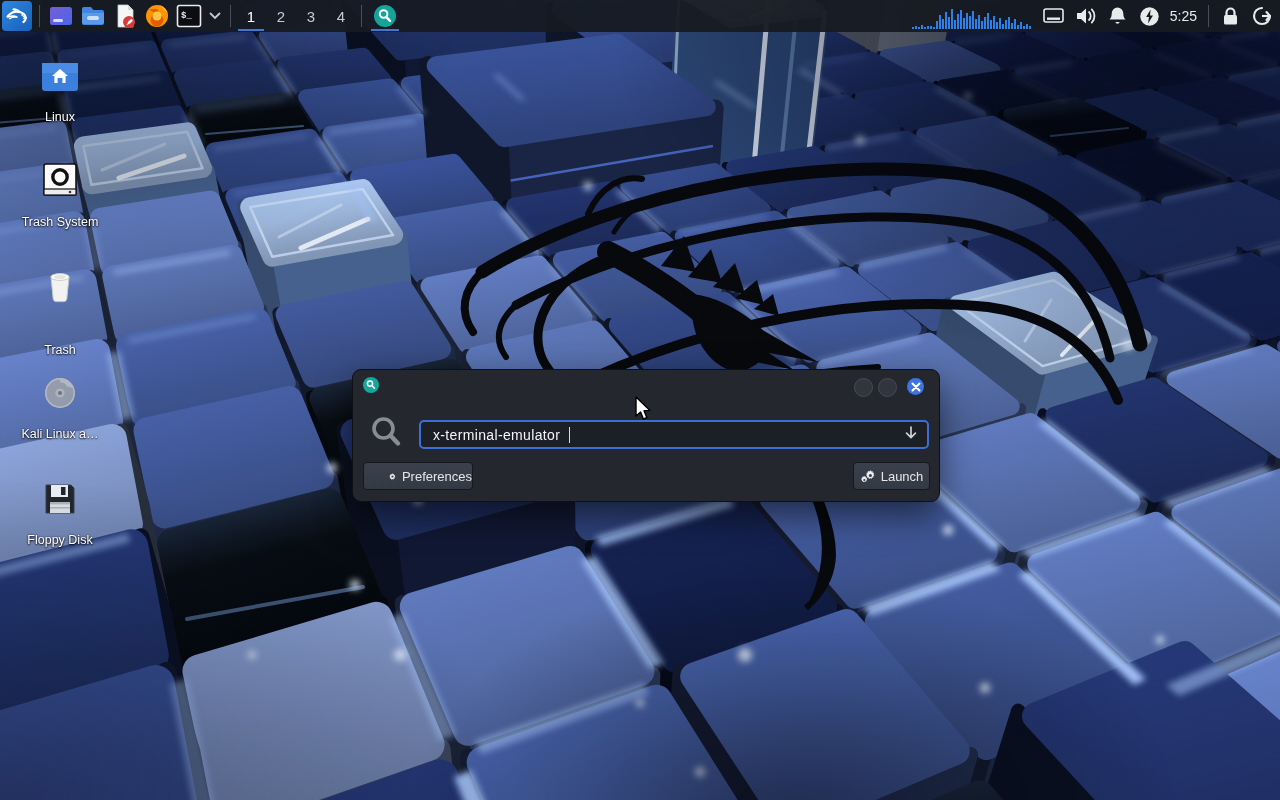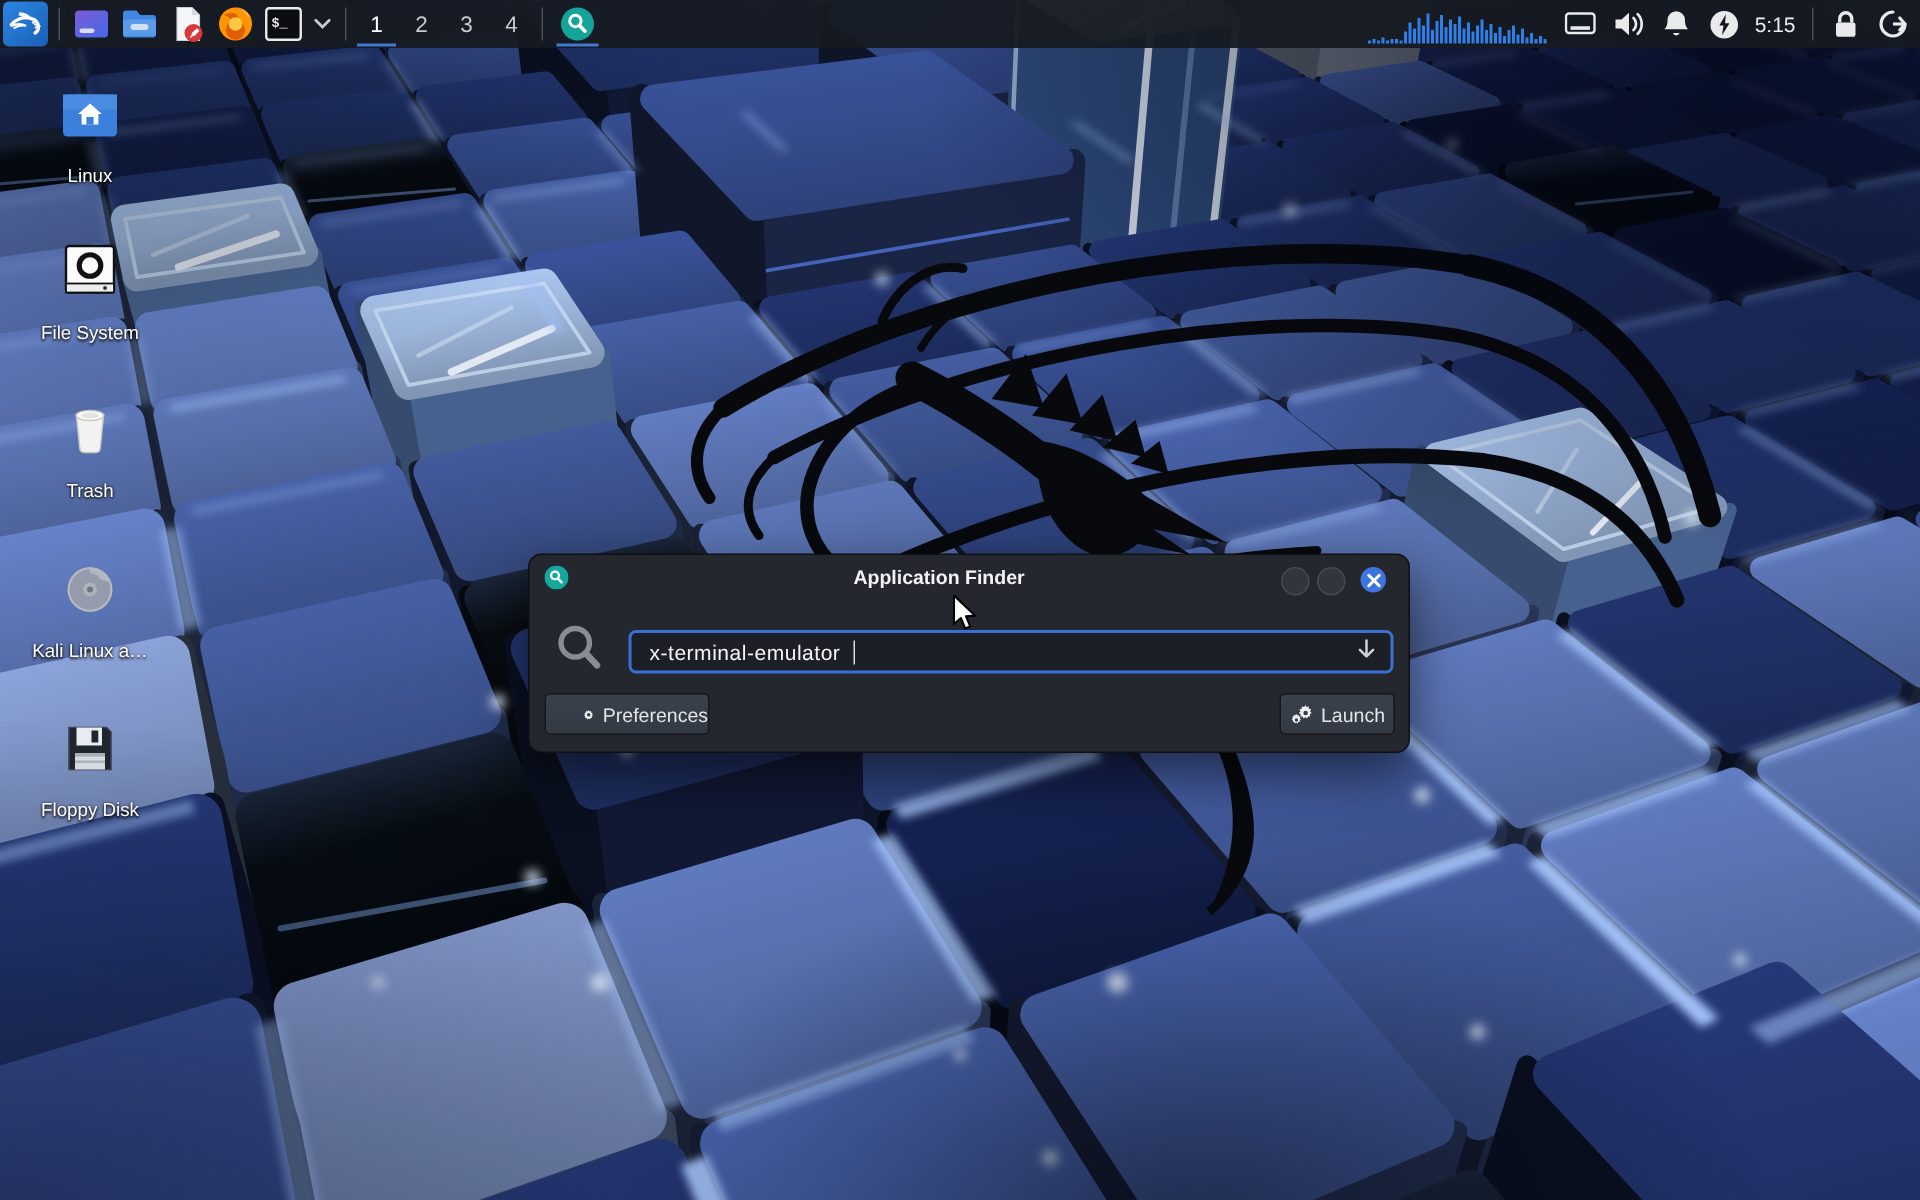--- a/index.html
+++ b/index.html
@@ -2227,23 +2227,23 @@
  </svg>
  <div class="dlabel">Linux</div>
 </div>
 <div class="dicon" style="left:6px;top:160px;">
  <svg width="42" height="42" viewBox="0 0 42 42">
   <rect x="5" y="4" width="32" height="31" rx="2" fill="#fbfbfb" stroke="#111" stroke-width="1.6"></rect>
   <circle cx="21" cy="17" r="7.2" fill="none" stroke="#111" stroke-width="3.4"></circle>
   <rect x="5" y="29" width="32" height="6" fill="#ededed" stroke="#111" stroke-width="1.2"></rect>
   <circle cx="31" cy="32" r="1.3" fill="#333"></circle>
  </svg>
- <div class="dlabel">File System</div>
+ <div class="dlabel">Trash System</div>
 </div>
-<div class="dicon" style="left:6px;top:265px;">
+<div class="dicon" style="left:6px;top:265px;gap:23px;">
  <svg width="42" height="42" viewBox="0 0 42 42">
   <path d="M12 12 h18 l-2.2 22 a3 3 0 0 1 -3 2.6 h-7.6 a3 3 0 0 1 -3-2.6 z" fill="#f2f2f0" stroke="#c9c9c4" stroke-width="1"></path>
   <ellipse cx="21" cy="12" rx="9.2" ry="3.4" fill="#fdfdfc" stroke="#c9c9c4" stroke-width="1"></ellipse>
   <ellipse cx="21" cy="12" rx="6" ry="2" fill="#e4e4e0"></ellipse>
  </svg>
  <div class="dlabel">Trash</div>
 </div>
 <div class="dicon" style="left:6px;top:478px;">
  <svg width="42" height="42" viewBox="0 0 42 42">
   <path d="M7 7 h25 l3 3 v25 h-28 z" fill="#20262e" stroke="#3a414b" stroke-width="1"></path>
@@ -2266,21 +2266,20 @@
  <div class="dlabel">Kali Linux a…</div>
 </div>
 
 <div id="dlg">
  <div id="dlg-title">
   <svg class="ticon" width="16" height="16" viewBox="0 0 16 16">
           <circle cx="8" cy="8" r="8" fill="#16a79c"></circle>
           <circle cx="7" cy="6.6" r="2.6" fill="none" stroke="#fff" stroke-width="1.5"></circle>
           <line x1="9" y1="8.8" x2="11.4" y2="11.2" stroke="#fff" stroke-width="1.6" stroke-linecap="round"></line>
         </svg>
-  <div class="ttext">Application Finder</div>
  </div>
  <div class="wbtn min"></div>
  <div class="wbtn max"></div>
  <div class="wbtn close">
         <svg width="10" height="10" viewBox="0 0 10 10">
           <path d="M1.5 1.5 L8.5 8.5 M8.5 1.5 L1.5 8.5" stroke="#fff" stroke-width="2" stroke-linecap="round"></path>
         </svg>
       </div>
  <svg id="srchico" width="34" height="36" viewBox="0 0 34 36">
         <circle cx="14.5" cy="14.5" r="9.5" fill="none" stroke="#888d94" stroke-width="3.6"></circle>
@@ -2445,21 +2444,21 @@
           <path d="M9.5 1.5 a5.8 5.8 0 0 1 5.8 5.8 c0 4 1.4 5.4 2.2 6.2 H1.5 c0.8-0.8 2.2-2.2 2.2-6.2 A5.8 5.8 0 0 1 9.5 1.5 z" fill="#e8eaec"></path>
           <path d="M7.3 16 a2.3 2.3 0 0 0 4.4 0 z" fill="#e8eaec"></path>
         </svg>
       </div>
  <div class="pico">
         <svg width="21" height="21" viewBox="0 0 21 21">
           <circle cx="10.5" cy="10.5" r="9.2" fill="#e8eaec"></circle>
           <path d="M11.6 3.5 L7.2 11 h2.8 l-1 6.5 L14 9.5 h-3 z" fill="#14171c"></path>
         </svg>
       </div>
- <div id="clock">5:15</div>
+ <div id="clock">5:25</div>
  <div class="psep"></div>
  <div class="pico">
         <svg width="17" height="20" viewBox="0 0 17 20">
           <rect x="2" y="9" width="13" height="9.5" rx="1.5" fill="#e8eaec"></rect>
           <path d="M4.5 9 V6.5 a4 4 0 0 1 8 0 V9" fill="none" stroke="#e8eaec" stroke-width="2.2"></path>
         </svg>
       </div>
  <div class="pico" style="margin-right:4px;">
         <svg width="20" height="20" viewBox="0 0 20 20">
           <path d="M10 2 a8 8 0 1 0 8 8" fill="none" stroke="#e8eaec" stroke-width="2.1" stroke-linecap="round"></path>

